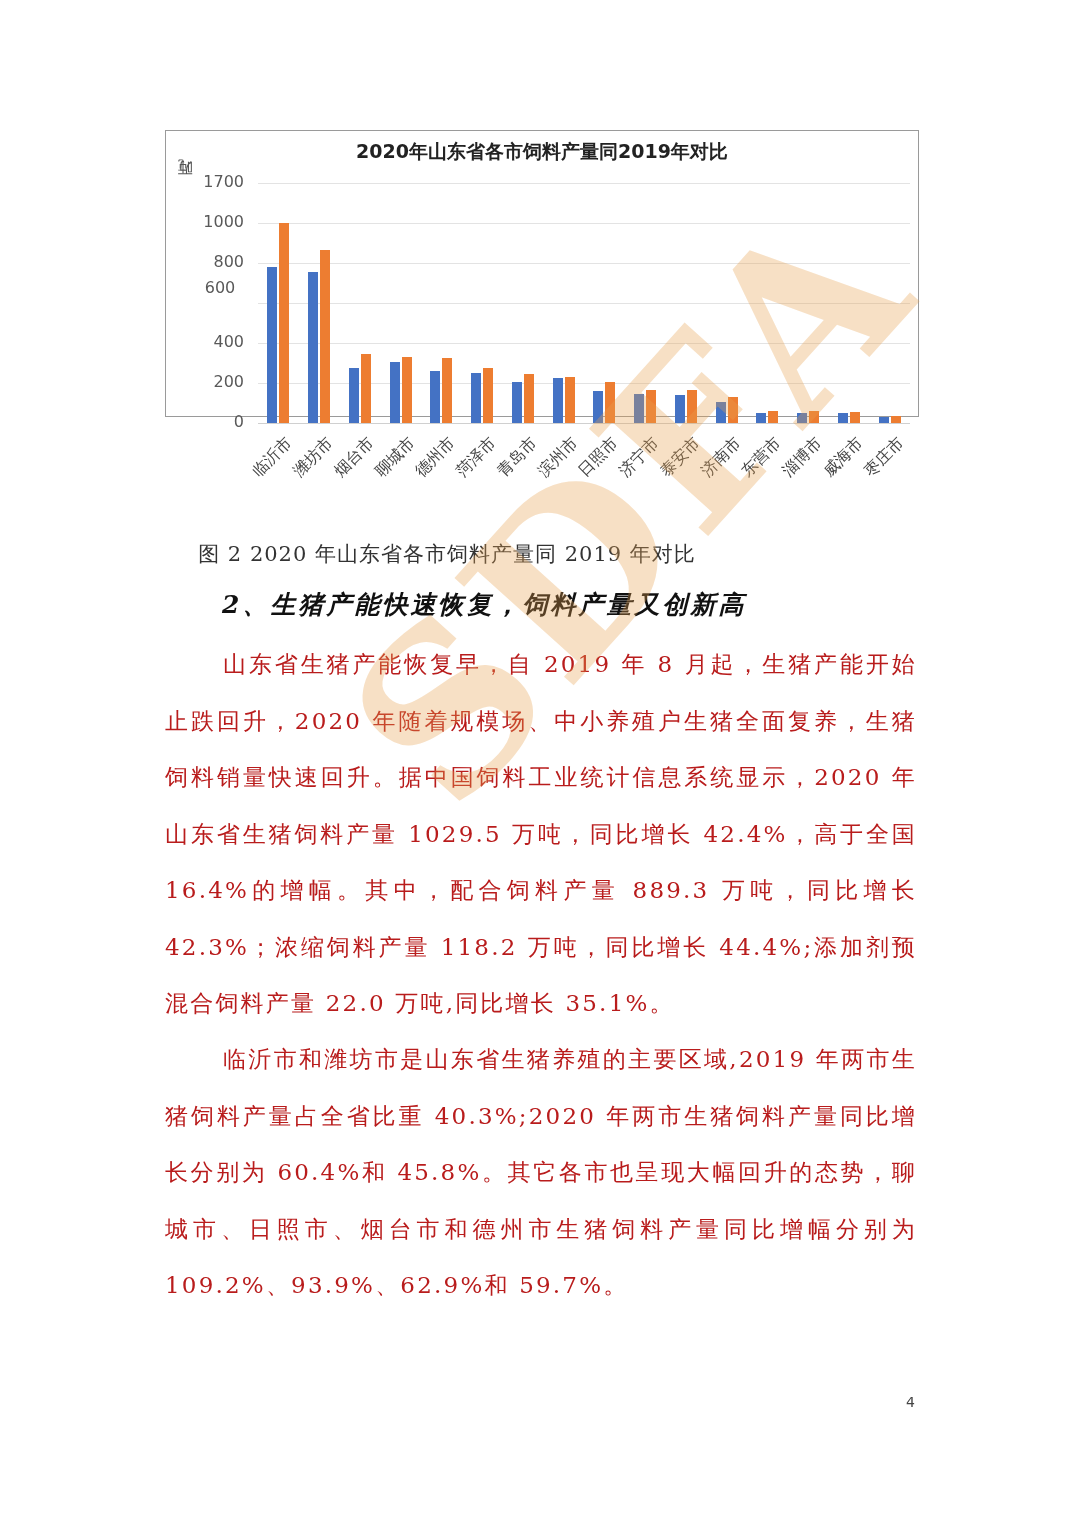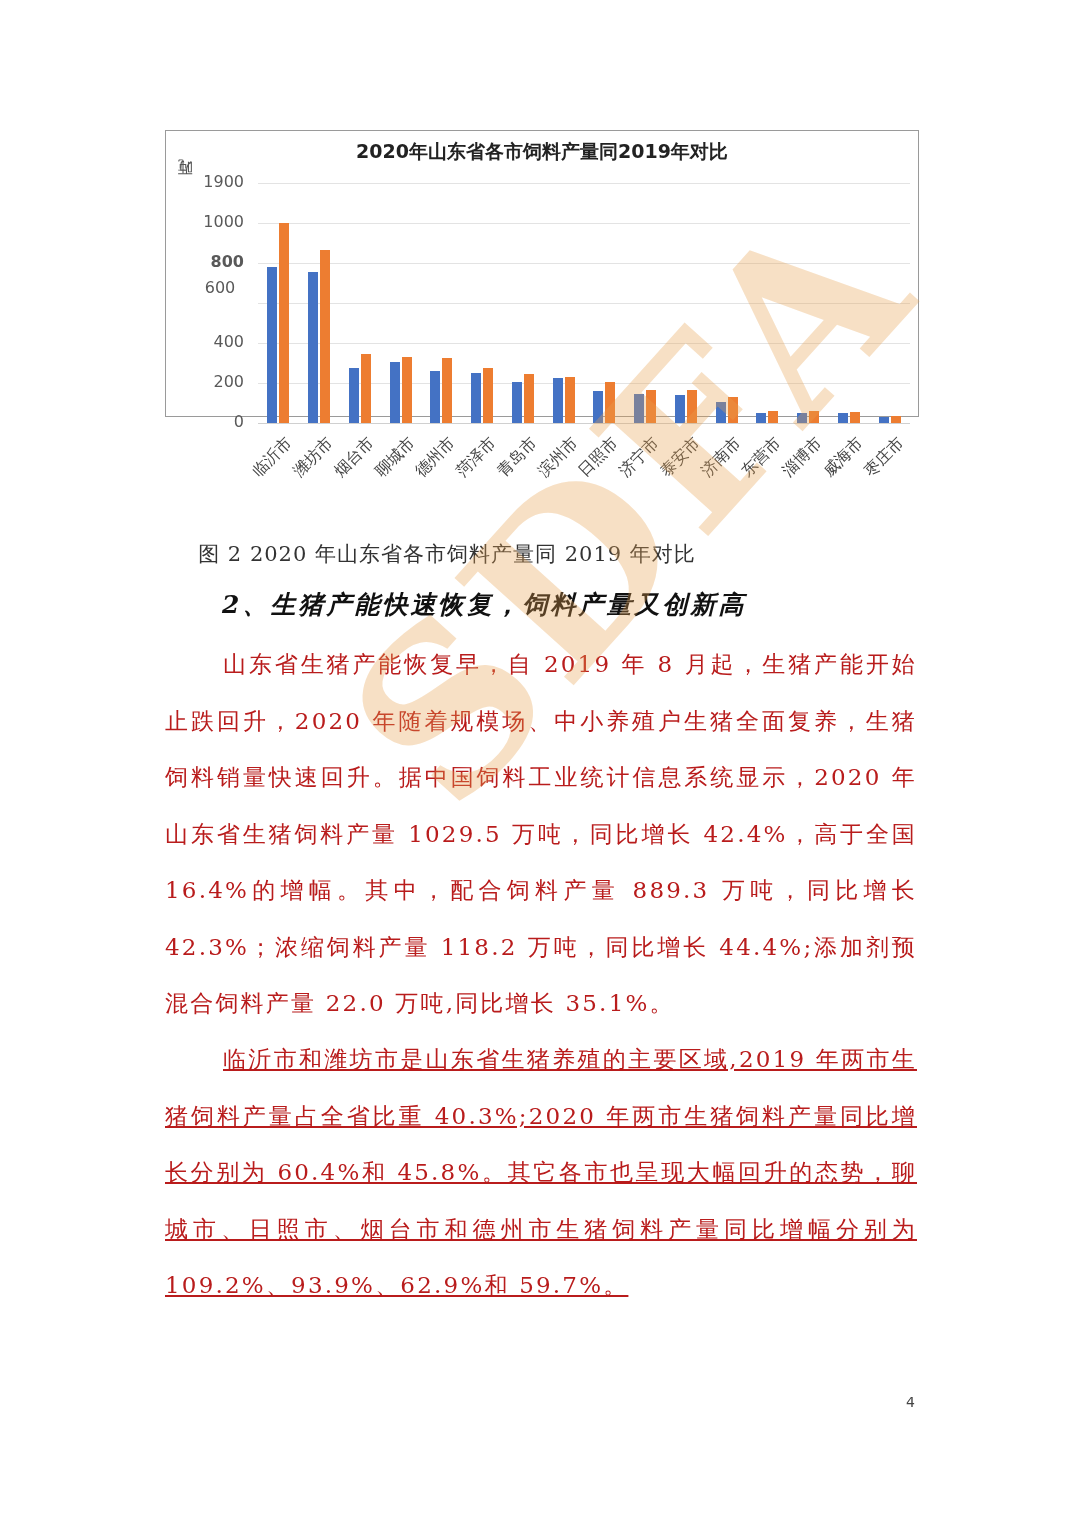--- a/index.html
+++ b/index.html
@@ -27,21 +27,21 @@
             font-family: "DejaVu Sans", "Liberation Sans", sans-serif; font-size: 16px; color: #444; }
   .legend-item { display: inline-block; margin: 0 6px; }
   .swatch { display: inline-block; width: 8px; height: 8px; margin-right: 4px; vertical-align: middle; }
   .caption { position: absolute; left: 0; width: 894px; top: 540px; text-align: center;
              font-size: 21px; color: #333; letter-spacing: 1px; }
   .section-heading { position: absolute; left: 222px; top: 588px; font-size: 25px;
                      color: #111; letter-spacing: 3px; font-weight: bold; font-style: italic; }
   .para { position: absolute; left: 165px; width: 752px; font-size: 23px; line-height: 56.5px;
           color: #b91c1c; letter-spacing: 2.2px; text-align: justify; text-indent: 58px; }
   .para1 { top: 636px; }
-  .para2 { top: 1031px; text-decoration: underline; }
+  .para2 { top: 1031px; }
   .page-number { position: absolute; left: 906px; top: 1394px; font-size: 14px;
                  font-family: "DejaVu Sans", "Liberation Sans", sans-serif; color: #444; }
   .watermark { position: absolute; left: 300px; top: 680px; font-size: 220px; font-weight: bold;
                color: rgba(230, 160, 80, 0.33); transform: rotate(-48deg); transform-origin: left top;
                font-family: "DejaVu Serif", "Liberation Serif", serif; letter-spacing: 10px;
                pointer-events: none; white-space: nowrap; }
 </style>
 </head>
 <body>
 
@@ -51,25 +51,25 @@
   <div id="plot"></div>
 <div class="gridline baseline" style="top: 292px;"></div>
     <div class="ytick" style="top: 281px;">0</div>
     <div class="gridline" style="top: 252px;"></div>
     <div class="ytick" style="top: 241px;">200</div>
     <div class="gridline" style="top: 212px;"></div>
     <div class="ytick" style="top: 201px;">400</div>
     <div class="gridline" style="top: 172px;"></div>
     <div class="ytick" style="top: 147px; text-align: center;">600</div>
     <div class="gridline" style="top: 132px;"></div>
-    <div class="ytick" style="top: 121px; font-weight: bold;">800</div>
+    <div class="ytick" style="top: 121px;">800</div>
     <div class="gridline" style="top: 92px;"></div>
     <div class="ytick" style="top: 81px;">1000</div>
     <div class="gridline" style="top: 52px;"></div>
-    <div class="ytick" style="top: 41px;">1900</div>
+    <div class="ytick" style="top: 41px;">1700</div>
     <div class="bar s2019" style="left: 101.375px; top: 136px; height: 156px;"></div>
     <div class="bar s2020" style="left: 113.375px; top: 92px; height: 200px;"></div>
     <div class="xlabel" style="width: 70px; left: 46.375px; top: 302px;">临沂市</div>
     <div class="bar s2019" style="left: 142.125px; top: 141px; height: 151px;"></div>
     <div class="bar s2020" style="left: 154.125px; top: 119px; height: 173px;"></div>
     <div class="xlabel" style="width: 70px; left: 87.125px; top: 302px;">潍坊市</div>
     <div class="bar s2019" style="left: 182.875px; top: 237px; height: 55px;"></div>
     <div class="bar s2020" style="left: 194.875px; top: 223px; height: 69px;"></div>
     <div class="xlabel" style="width: 70px; left: 127.875px; top: 302px;">烟台市</div>
     <div class="bar s2019" style="left: 223.625px; top: 231px; height: 61px;"></div>

